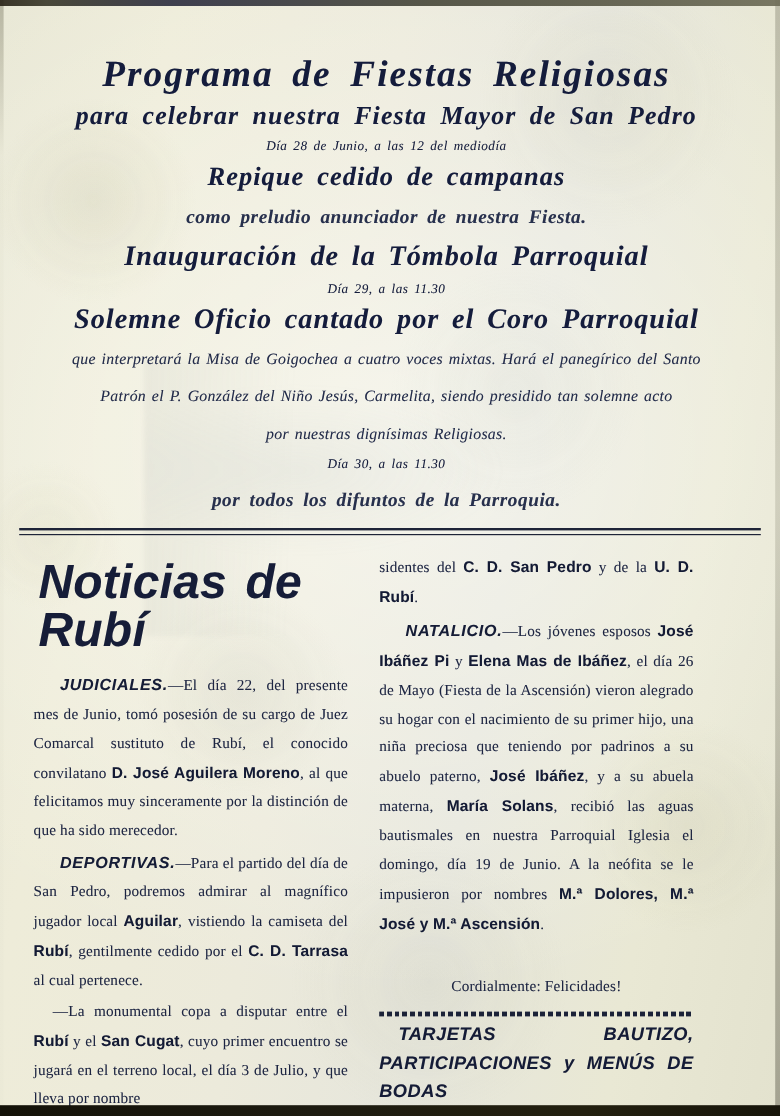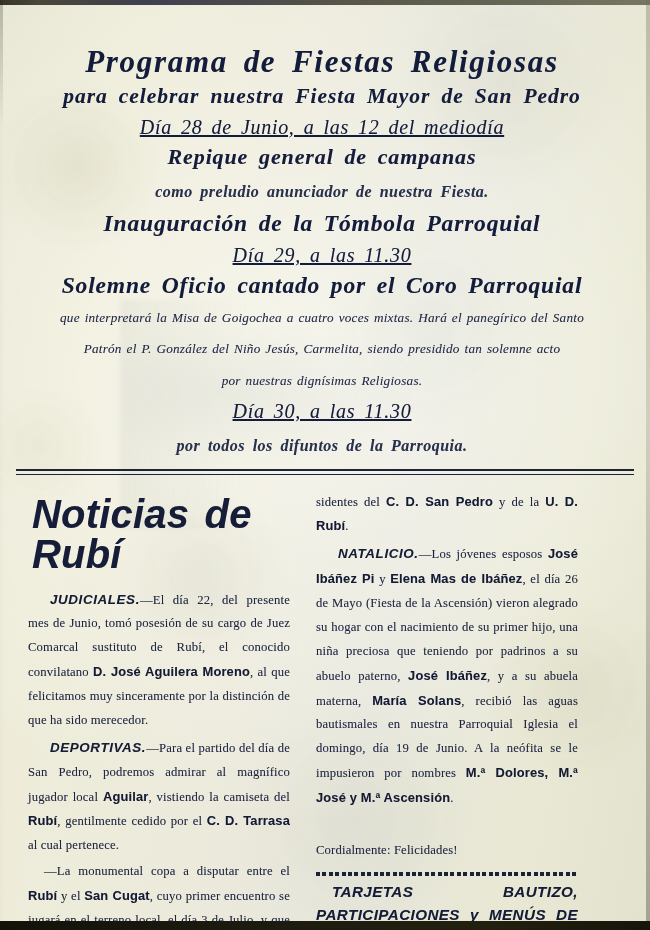--- a/index.html
+++ b/index.html
@@ -105,27 +105,26 @@
   }
   .ln-sub1 {
     font-size: 21.5px;
     font-weight: 700;
     letter-spacing: .045em;
     line-height: 1.05;
     margin: 0 0 9px 0;
     word-spacing: .22em;
   }
   .ln-date {
-    font-size: 20px;
+    font-size: 11px;
     font-weight: 400;
     letter-spacing: .035em;
     line-height: 1.05;
     margin: 0 0 7px 0;
     word-spacing: .17em;
-    text-decoration: underline;
   }
   .ln-event {
     font-size: 22px;
     font-weight: 700;
     letter-spacing: .04em;
     line-height: 1.05;
     margin: 0 0 8px 0;
     word-spacing: .20em;
   }
   .ln-note {
@@ -262,21 +261,21 @@
 
   <div class="content">
 
     <section class="programa">
 
       <div class="script ln-title">Programa de Fiestas Religiosas</div>
 
       <div class="script ln-sub1">para celebrar nuestra Fiesta Mayor de San Pedro</div>
 
       <div class="script ln-date">Día 28 de Junio, a las 12 del mediodía</div>
-      <div class="script ln-event">Repique general de campanas</div>
+      <div class="script ln-event">Repique cedido de campanas</div>
       <div class="script ln-note">como preludio anunciador de nuestra Fiesta.</div>
 
       <div class="script ln-event-big">Inauguración de la Tómbola Parroquial</div>
 
       <div class="script ln-date ln-gap-s">Día 29, a las 11.30</div>
       <div class="script ln-event-big">Solemne Oficio cantado por el Coro Parroquial</div>
 
       <div class="script ln-body">que interpretará la Misa de Goigochea a cuatro voces mixtas. Hará el panegírico del Santo</div>
       <div class="script ln-body">Patrón el P. González del Niño Jesús, Carmelita, siendo presidido tan solemne acto</div>
       <div class="script ln-body">por nuestras dignísimas Religiosas.</div>
@@ -314,21 +313,21 @@
       <div class="col">
 
         <p class="para">
           <span>sidentes del </span><span class="nm">C. D. San Pedro</span><span> y de la </span><span class="nm">U. D. Rubí</span><span>.</span>
         </p>
 
         <p class="para indent">
           <span class="rubric">NATALICIO.</span><span>—</span><span>Los jóvenes esposos </span><span class="nm">José Ibáñez Pi</span><span> y </span><span class="nm">Elena Mas de Ibáñez</span><span>, el día 26 de Mayo (Fiesta de la Ascensión) vieron alegrado su hogar con el nacimiento de su primer hijo, una niña preciosa que teniendo por padrinos a su abuelo paterno, </span><span class="nm">José Ibáñez</span><span>, y a su abuela materna, </span><span class="nm">María Solans</span><span>, recibió las aguas bautismales en nuestra Parroquial Iglesia el domingo, día 19 de Junio. A la neófita se le impusieron por nombres </span><span class="nm">M.ª Dolores, M.ª José y M.ª Ascensión</span><span>.</span>
         </p>
 
-        <p class="para" style="margin-top:28px;">Cordialmente: Felicidades!</p>
+        <p class="para" style="text-align:center;margin-top:28px;">Cordialmente: Felicidades!</p>
 
         <div class="dotted-rule"></div>
 
         <p class="ad">
           <span>TARJETAS BAUTIZO, PARTICIPACIONES y MENÚS DE BODAS</span>
         </p>
 
       </div>
 
     </section>

